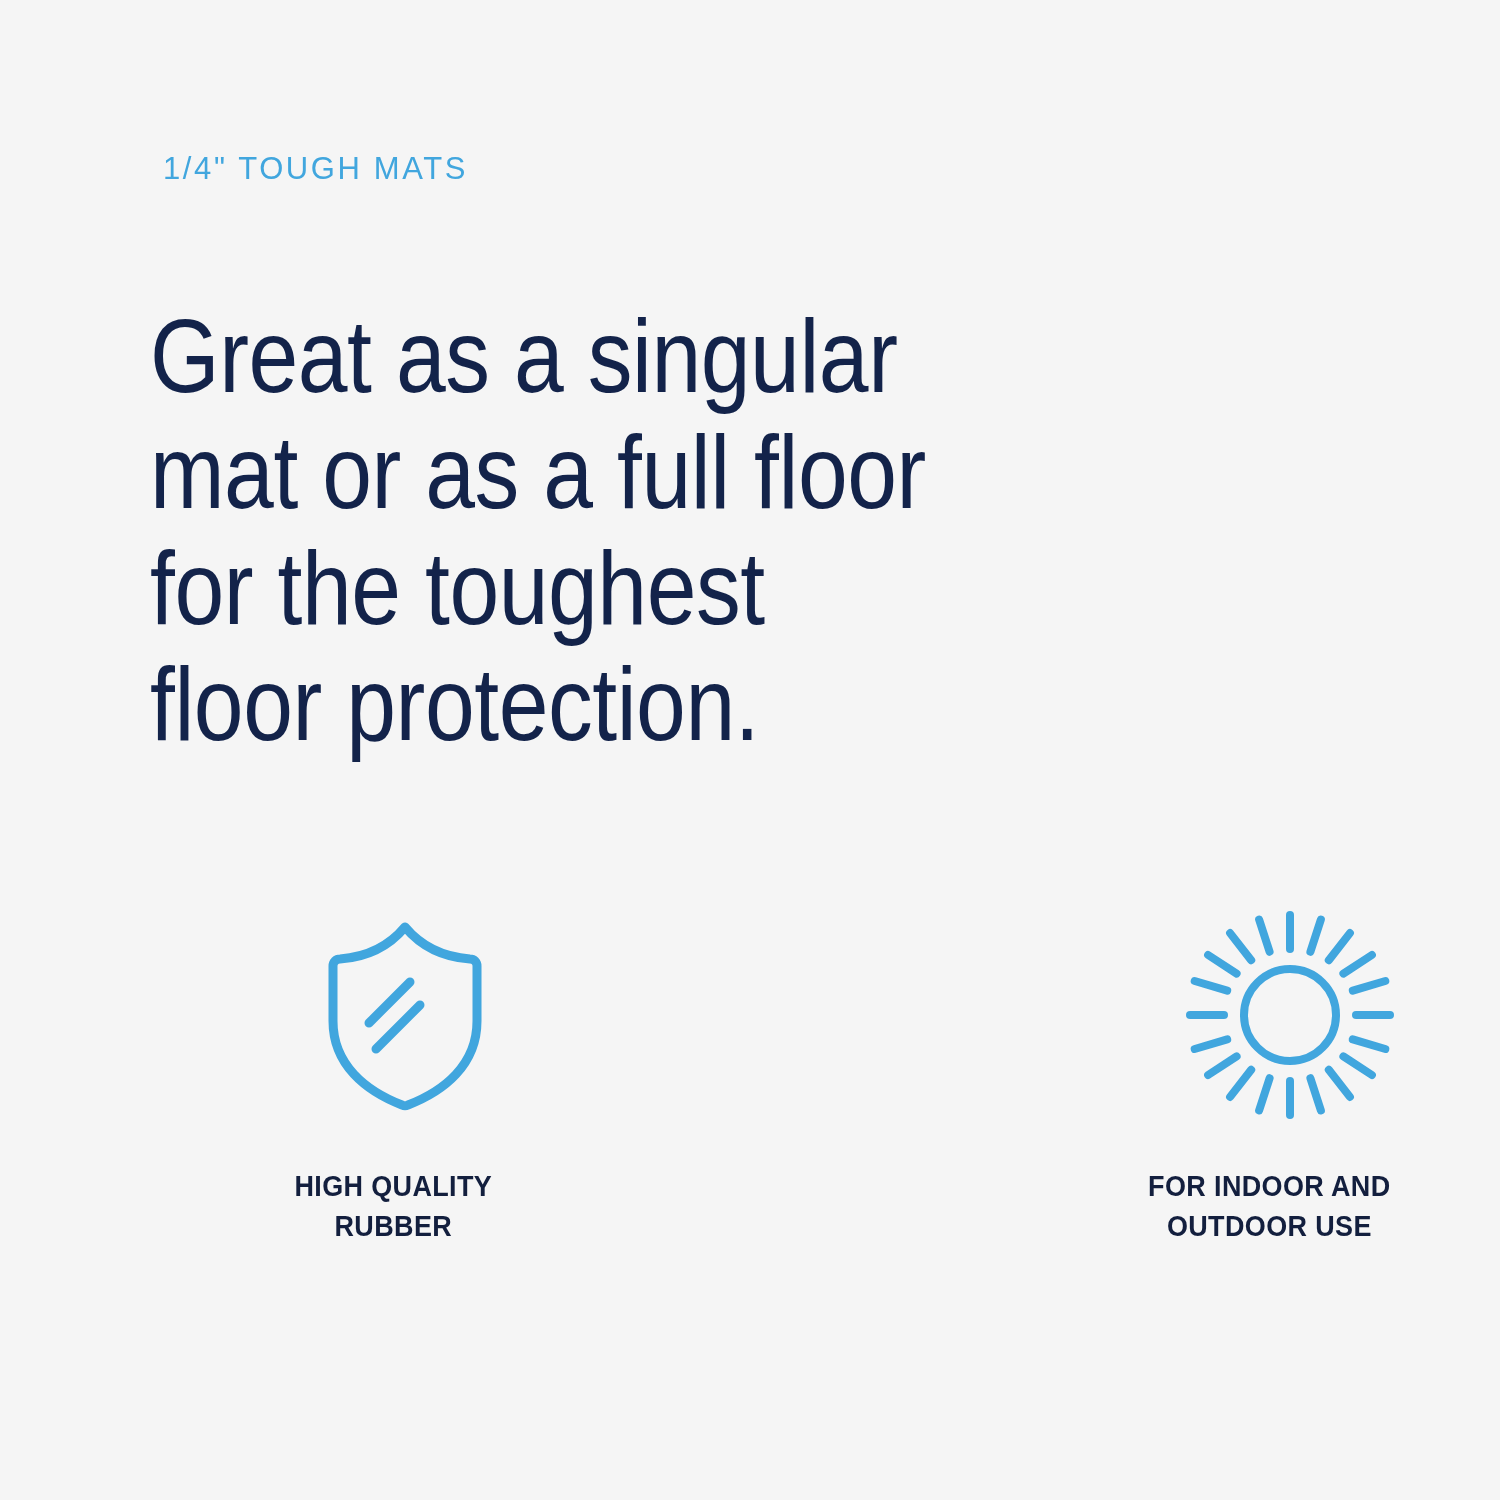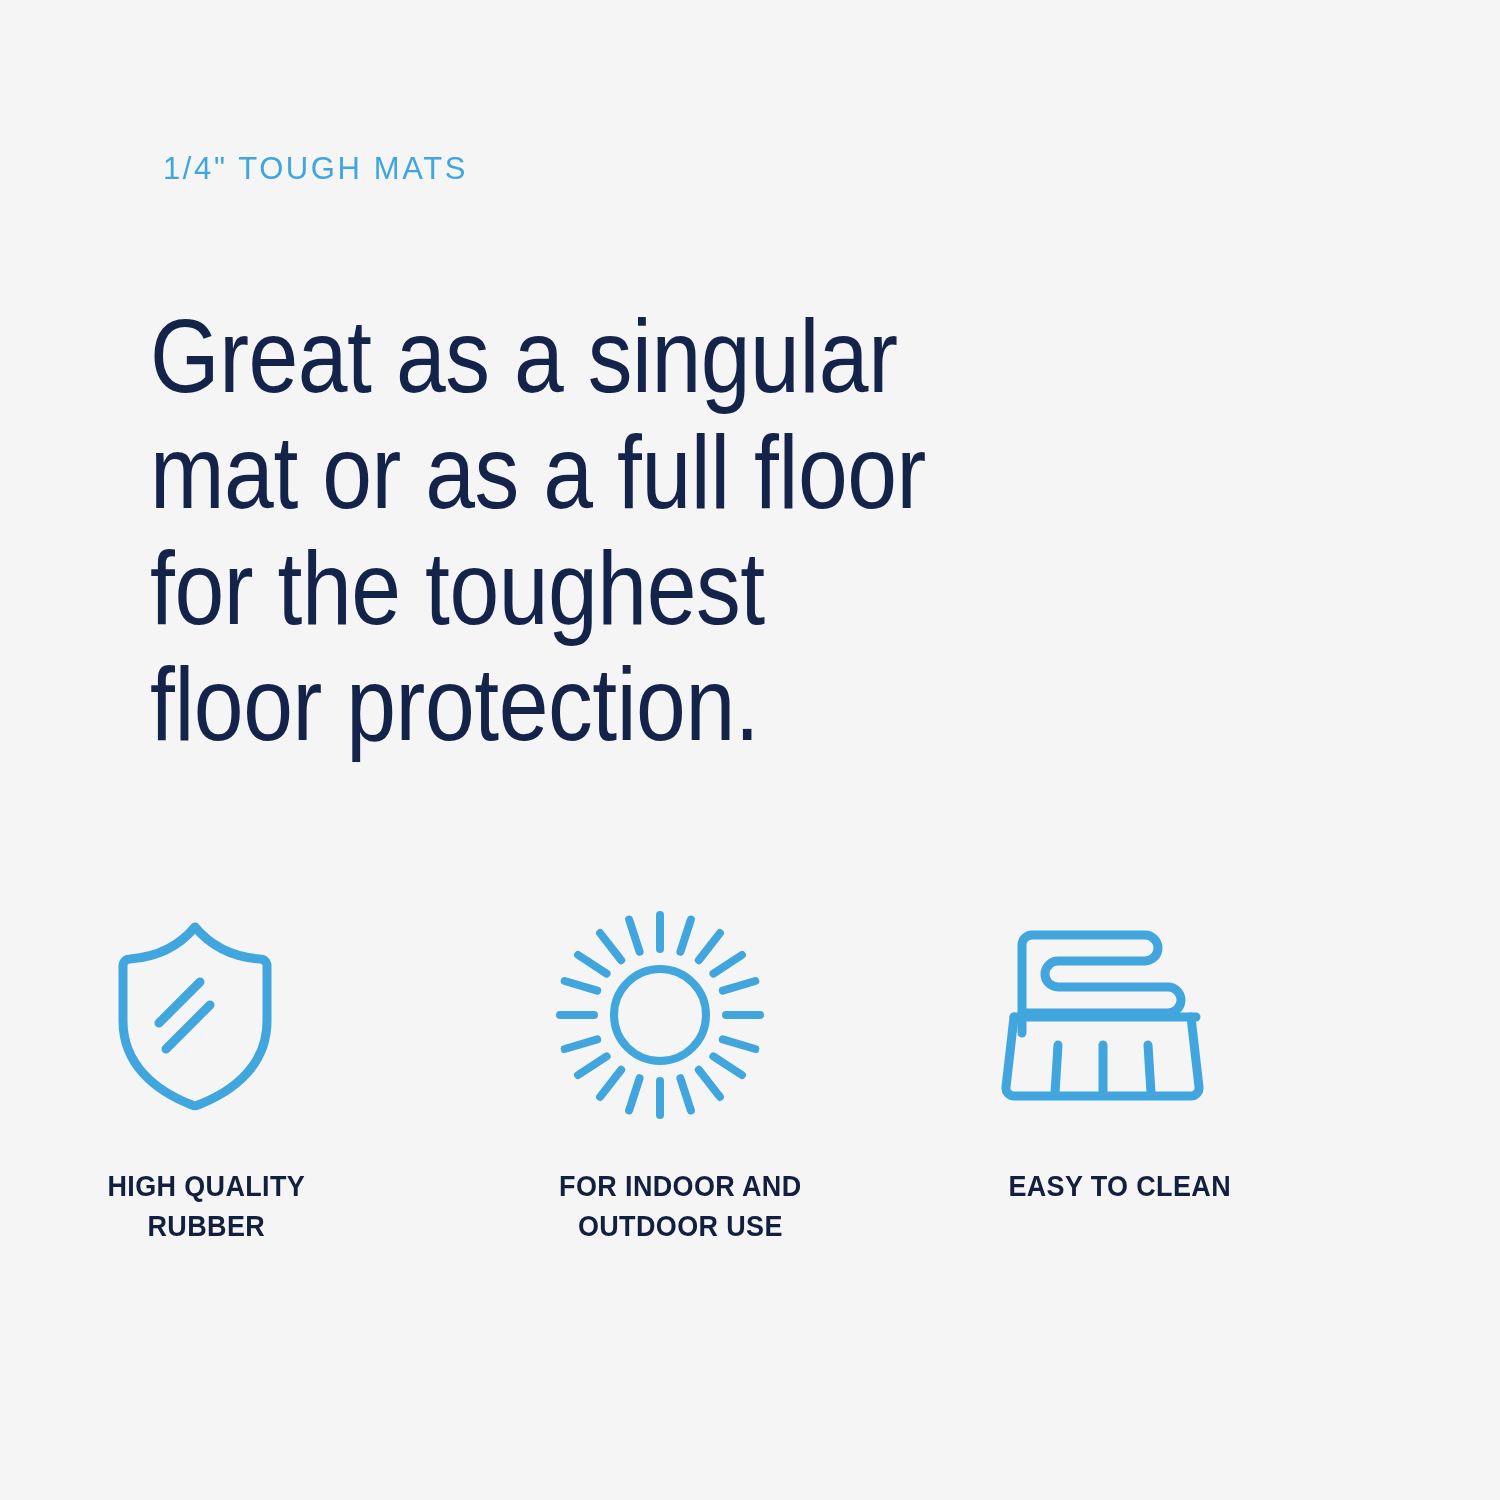--- a/index.html
+++ b/index.html
@@ -59,21 +59,21 @@
     width: 1300px;
     display: flex;
     flex-direction: row;
     align-items: flex-start;
     justify-content: space-between;
   }
   .feature {
     width: 400px;
     display: flex;
     flex-direction: column;
-    align-items: flex-start;
+    align-items: flex-end;
   }
   .feature-icon {
     height: 230px;
     display: flex;
     align-items: center;
     justify-content: center;
   }
   .feature-label {
     margin-top: 36px;
     text-align: center;
@@ -153,48 +153,15 @@
             <line x1="89.6" y1="46.8" x2="79.1" y2="14.5"></line>
           </g>
         </svg>
       </div>
       <div class="feature-label">
         <span class="lbl-line">FOR INDOOR AND</span>
         <span class="lbl-line">OUTDOOR USE</span>
       </div>
     </div>
 
-    <div class="feature">
-      <div class="feature-icon">
-        <svg width="205" height="180" viewBox="0 0 205 180" fill="none" stroke="#41a6de" stroke-width="9" stroke-linecap="round" stroke-linejoin="round" aria-hidden="true">
-
-          <path d="M22 108
-                   L 22 20
-                   A 10 10 0 0 1 32 10
-                   L 145 10
-                   A 13 13 0 0 1 145 36
-                   L 58 36
-                   A 13 13 0 0 0 58 62
-                   L 168 62
-                   A 13 13 0 0 1 168 88
-                   L 22 88"></path>
-
-          <line x1="14" y1="92" x2="196" y2="92"></line>
-
-          <path d="M14 92
-                   L 6 162
-                   A 8 8 0 0 0 14 171
-                   L 191 171
-                   A 8 8 0 0 0 199 162
-                   L 191 92"></path>
-
-          <line x1="58" y1="120" x2="55" y2="168"></line>
-          <line x1="103" y1="120" x2="103" y2="168"></line>
-          <line x1="148" y1="120" x2="151" y2="168"></line>
-        </svg>
-      </div>
-      <div class="feature-label">
-        <span class="lbl-line">EASY TO CLEAN</span>
-      </div>
-    </div>
 
   </div>
 </div>
 
 </body></html>

